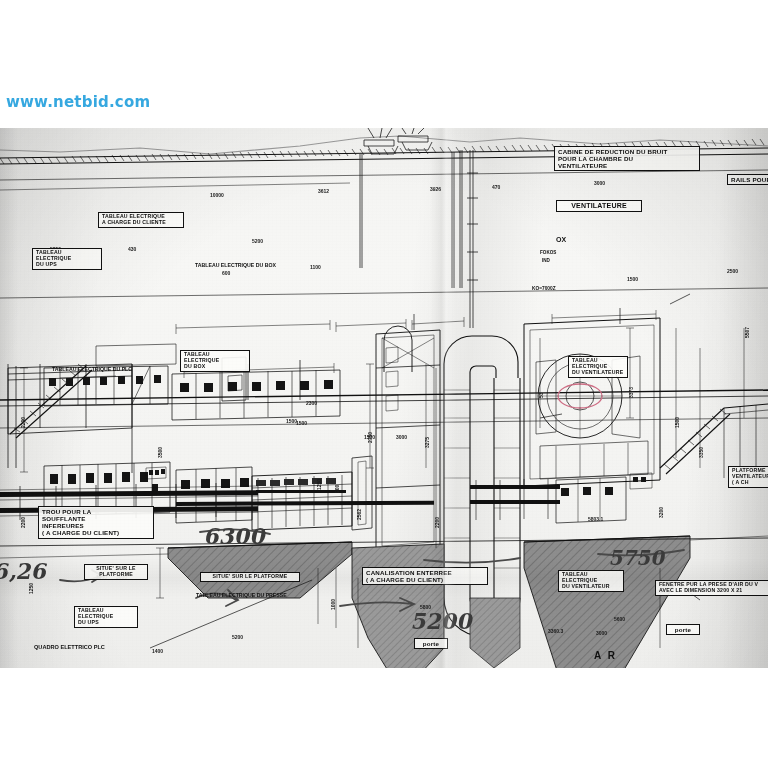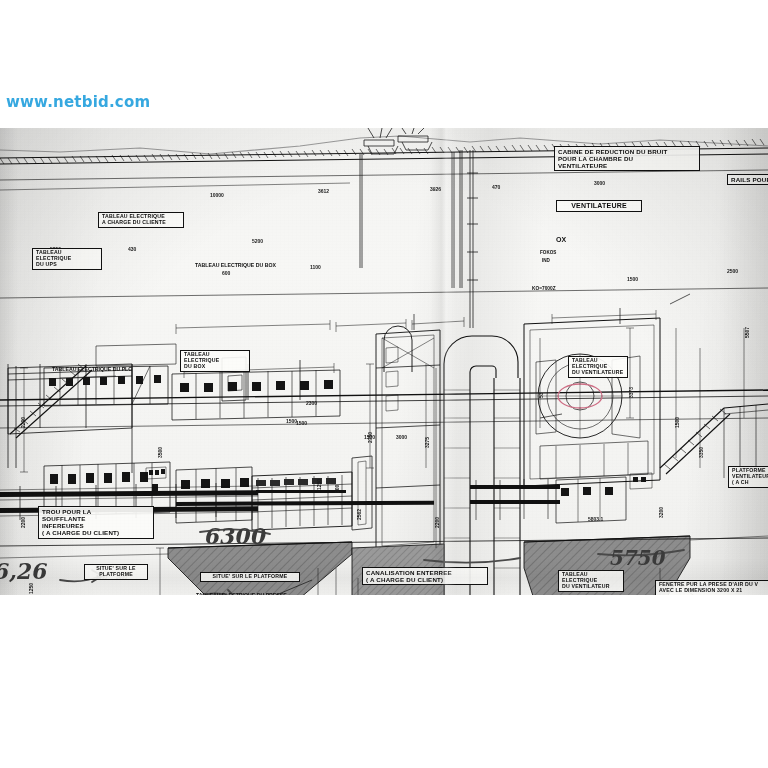--- a/index.html
+++ b/index.html
@@ -1,18 +1,18 @@
 <!DOCTYPE html>
 <html><head>
 <meta charset="utf-8">
 <style>
   html,body{margin:0;padding:0;background:#ffffff;}
   body{width:768px;height:768px;overflow:hidden;font-family:"Liberation Sans",sans-serif;}
 
-  #page{position:relative;width:768px;height:595px;background:#ffffff;overflow:hidden;}
+  #page{position:relative;width:768px;height:768px;background:#ffffff;overflow:hidden;}
 
   
   #sheet{position:absolute;left:0;top:128px;width:768px;height:540px;
      background:
        linear-gradient(95deg, rgba(0,0,0,0.055) 0%, rgba(0,0,0,0) 14%, rgba(0,0,0,0) 52%, rgba(0,0,0,0.05) 60%, rgba(0,0,0,0) 68%, rgba(0,0,0,0) 88%, rgba(0,0,0,0.06) 100%),
        linear-gradient(180deg,#f3f3f1 0%, #f7f7f5 25%, #f4f4f2 60%, #eeeeec 100%);
      overflow:hidden;}
 
   .wm{position:absolute;left:6px;top:93px;color:#36a8e0;font-size:15px;letter-spacing:.2px;
       font-family:"DejaVu Sans",sans-serif;font-weight:600;z-index:40;}

